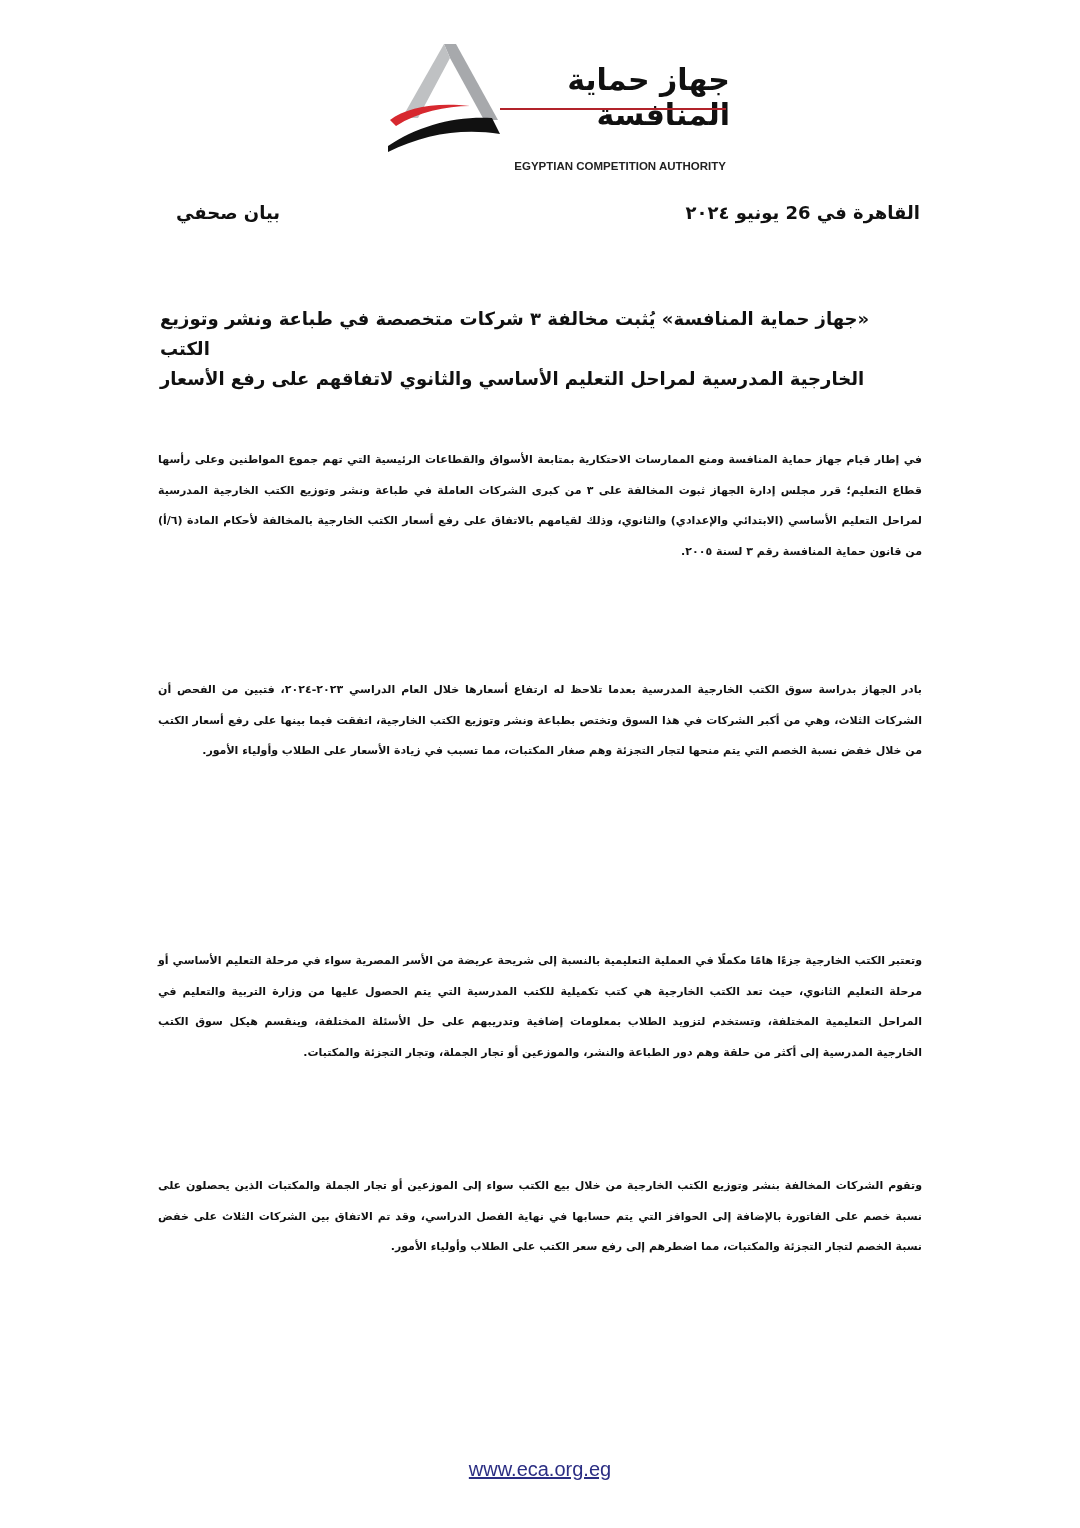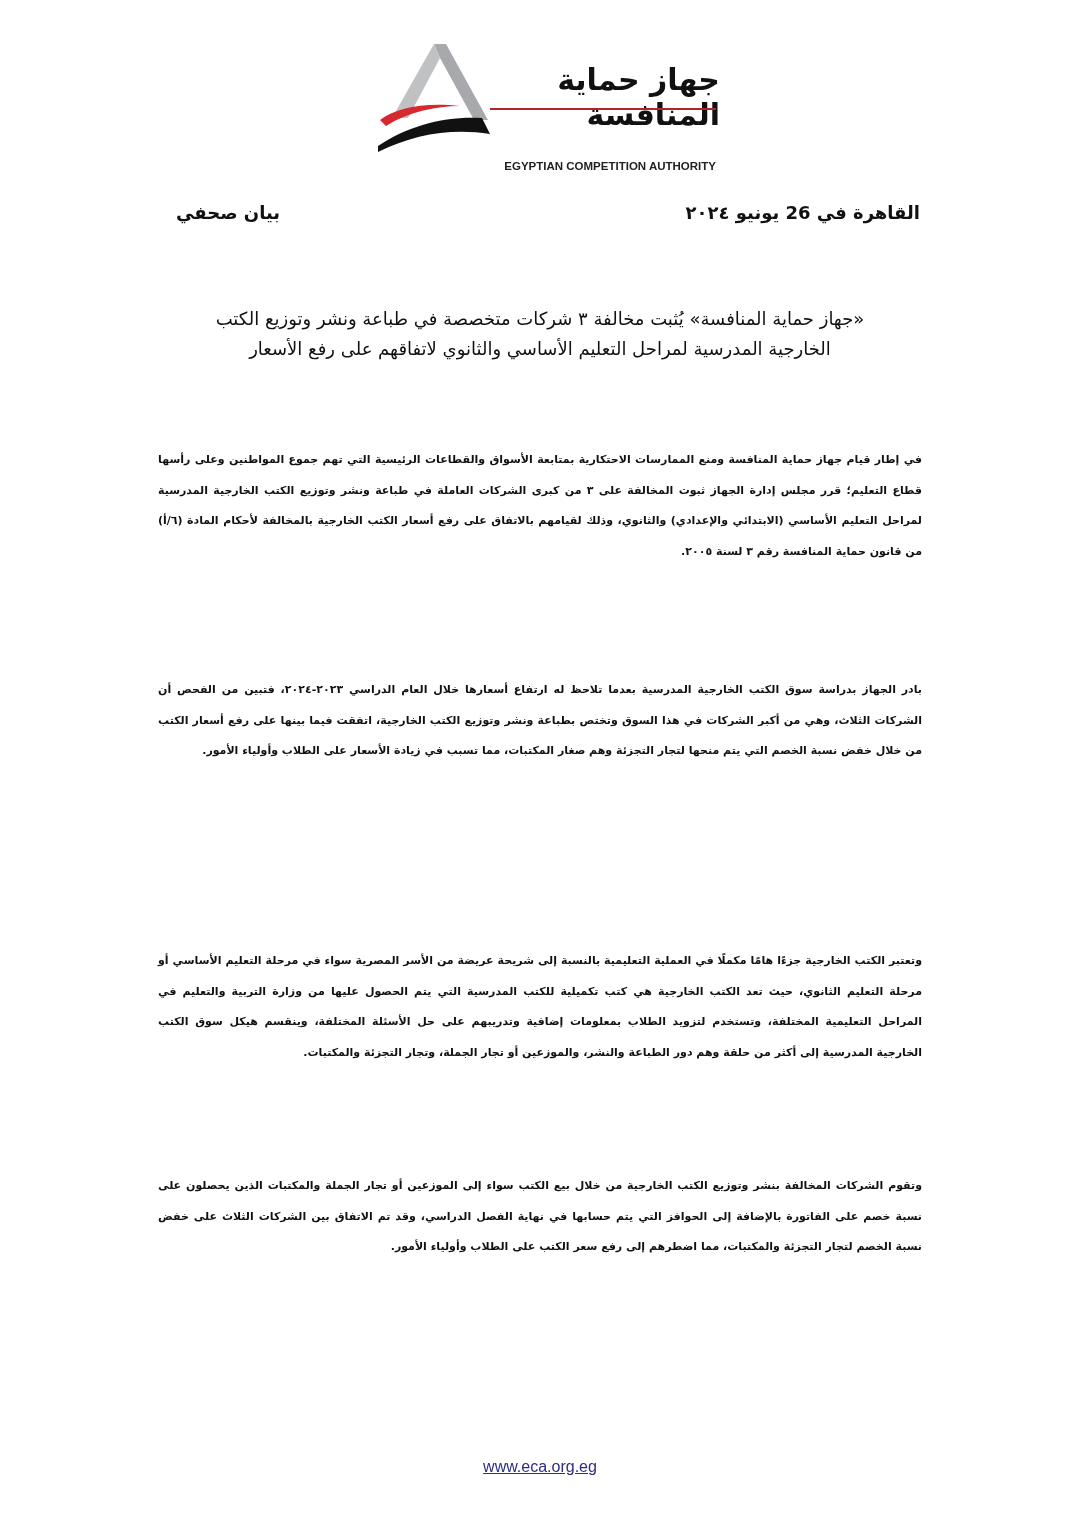--- a/index.html
+++ b/index.html
@@ -1,44 +1,44 @@
 <!DOCTYPE html>
 <html><head>
 <meta charset="utf-8">
 <style>
   html, body { margin: 0; padding: 0; background: #ffffff; }
   body { width: 1080px; height: 1528px; position: relative; overflow: hidden;
          font-family: "DejaVu Sans", "Liberation Sans", sans-serif; color: #111; }
-  .logo { position: absolute; left: 378px; top: 42px; width: 360px; height: 112px; }
+  .logo { position: absolute; left: 388px; top: 42px; width: 360px; height: 112px; }
   .logo svg { position: absolute; left: 0; top: 0; }
   .logo-ar { position: absolute; left: 112px; top: 20px; width: 230px; text-align: right;
              direction: rtl; font-family: "DejaVu Sans", sans-serif; font-weight: bold;
              font-size: 30px; color: #111; letter-spacing: 0px; }
   .logo-rule { position: absolute; left: 112px; top: 66px; width: 226px; height: 2px; background: #b2232a; }
   .logo-en { position: absolute; left: 112px; top: 70px; width: 226px; text-align: right;
              font-family: "Liberation Sans", sans-serif; font-weight: bold; font-size: 11.5px;
              color: #222; letter-spacing: 0px; margin-top: 48px; }
 
   .meta { position: absolute; top: 202px; left: 160px; width: 760px; height: 30px;
           direction: rtl; font-weight: bold; font-size: 18px; }
   .meta .date { position: absolute; right: 0; top: 0; }
   .meta .kind { position: absolute; left: 16px; top: 0; }
 
   .headline { position: absolute; top: 304px; left: 160px; width: 760px; direction: rtl;
-              text-align: center; font-weight: normal; font-size: 18px; line-height: 30px; }
+              text-align: left; font-weight: bold; font-size: 18px; line-height: 30px; }
 
   .para { position: absolute; left: 158px; width: 764px; direction: rtl; text-align: justify;
           text-align-last: right; font-weight: bold; font-size: 11px; line-height: 30.5px; }
   .p1 { top: 434px; }
   .p2 { top: 664px; }
   .p3 { top: 898px; margin-top: 48px; }
   .p4 { top: 1160px; }
 
   .footer-link { position: absolute; top: 1458px; left: 440px; width: 200px; text-align: center;
-                 font-family: "Liberation Sans", sans-serif; font-size: 16px; color: #2b2e83;
+                 font-family: "Liberation Sans", sans-serif; font-size: 20px; color: #2b2e83;
                  text-decoration: underline; }
 </style>
 </head>
 <body>
 
 <div class="logo">
   <svg width="112" height="112" viewBox="0 0 112 112">
 
     <polygon points="56,2 68,2 110,78 96,78 62,16" fill="#a7a9ac"></polygon>
     <polygon points="56,2 62,16 30,76 14,76" fill="#bfc1c3"></polygon>

